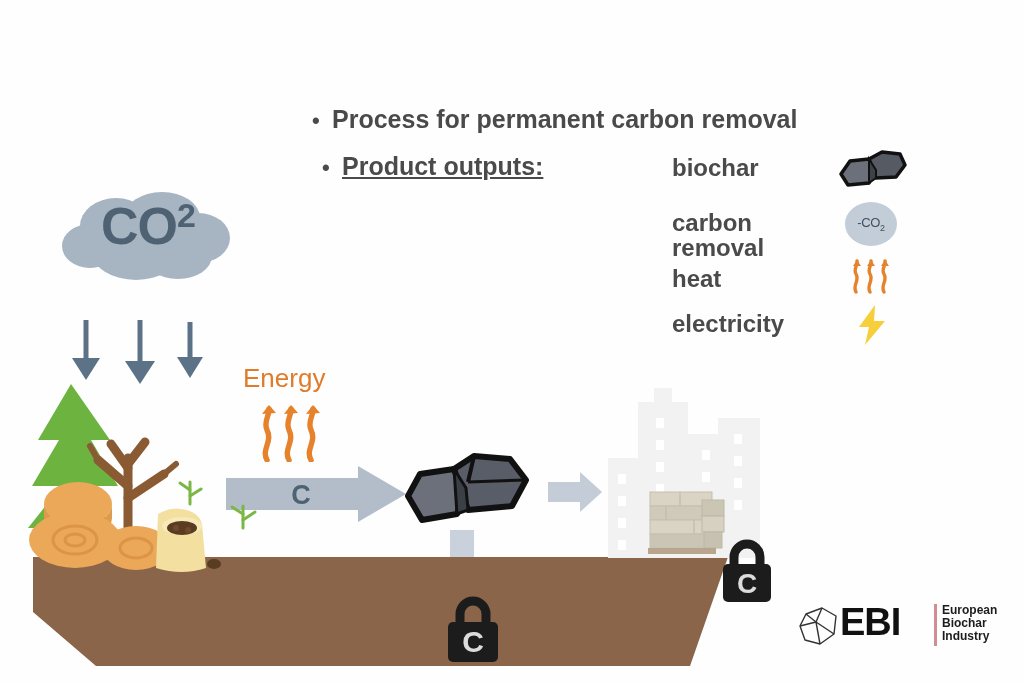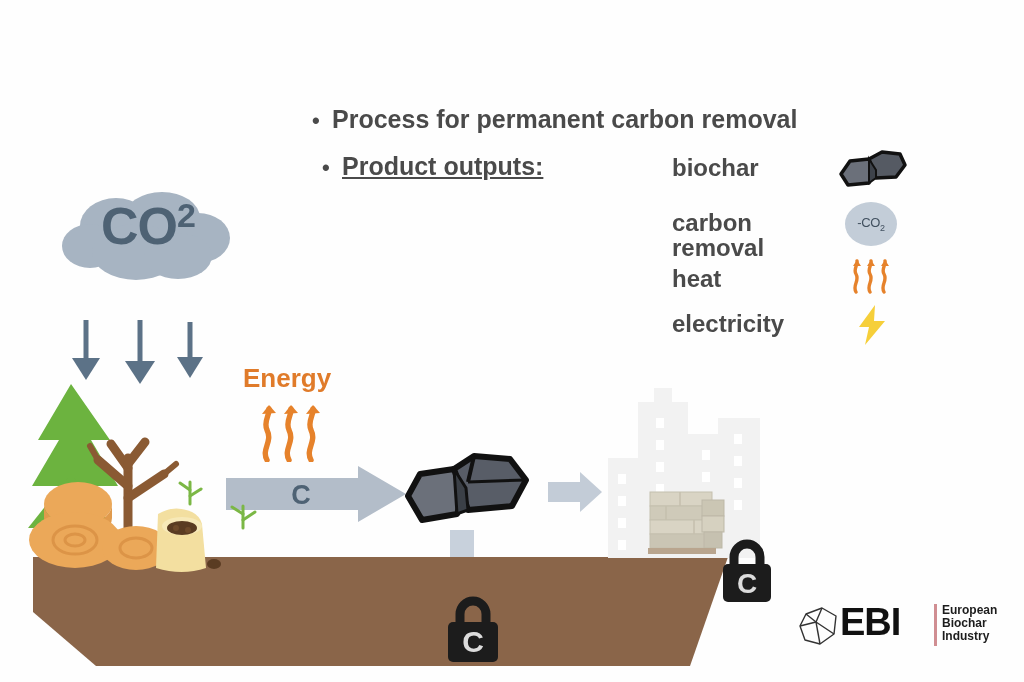--- a/index.html
+++ b/index.html
@@ -61,21 +61,21 @@
     font-family:"Liberation Sans",sans-serif;pointer-events:none;
   }
   #cloud-text sub{font-size:34px;}
 
   
   #downarrows{position:absolute;left:62px;top:318px;width:160px;height:68px;}
 
   
   #energy-label{
     position:absolute;left:243px;top:363px;
-    font-size:26px;font-weight:bold;color:#e07b2a;
+    font-size:26px;font-weight:normal;color:#e07b2a;
     font-family:"Liberation Sans",sans-serif;
   }
   #energy-waves{position:absolute;left:258px;top:400px;width:72px;height:62px;}
 
   
   #bigarrow{position:absolute;left:226px;top:466px;width:180px;height:56px;}
   #bigarrow-label{
     position:absolute;left:226px;top:470px;width:150px;height:50px;
     display:flex;align-items:center;justify-content:center;
     font-size:27px;font-weight:bold;color:#4e6274;pointer-events:none;

